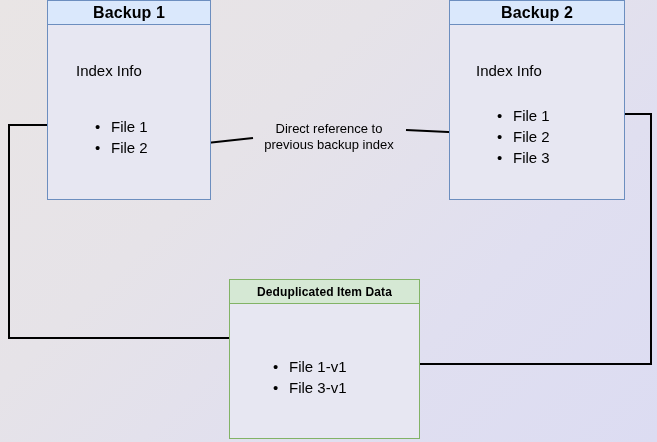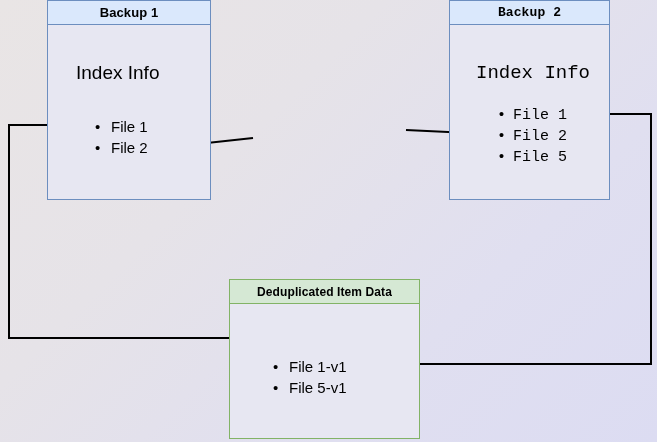--- a/index.html
+++ b/index.html
@@ -37,37 +37,37 @@
     border: 1px solid #82b366;
   }
   .box-header {
     box-sizing: border-box;
     height: 24px;
     background: #dae8fc;
     border-bottom: 1px solid #6c8ebf;
     display: flex;
     align-items: center;
     justify-content: center;
-    font-size: 13px;
+    font-size: 16px;
     font-weight: bold;
     color: #000;
     letter-spacing: 0.1px;
   }
   .box.green > .box-header {
     background: #d5e8d4;
     border-bottom: 1px solid #82b366;
   }
   .box-body {
     position: relative;
     height: calc(100% - 24px);
     background: transparent;
   }
   .index-label {
     position: absolute;
-    font-size: 19px;
+    font-size: 15px;
     color: #000;
     white-space: nowrap;
   }
   .file-list {
     position: absolute;
     margin: 0;
     padding: 0;
     list-style: none;
   }
   .file-list li {
@@ -89,21 +89,21 @@
   .edge-label {
     position: absolute;
     font-size: 13px;
     line-height: 16px;
     color: #000;
     text-align: center;
     white-space: nowrap;
   }
   
   #backup1 { left: 47px; top: 0px; width: 164px; height: 200px; }
-  #backup2 { left: 449px; top: 0px; width: 161px; height: 200px; font-family: Liberation Mono, monospace; }
+  #backup2 { left: 449px; top: 0px; width: 176px; height: 200px; }
   #dedup   { left: 229px; top: 279px; width: 191px; height: 160px; }
 
   #backup1 .index-label { left: 28px; top: 37px; }
   #backup2 .index-label { left: 26px; top: 37px; }
 
   #backup1 .file-list { left: 47px; top: 91px; }
   #backup2 .file-list { left: 47px; top: 80px; }
   #dedup   .file-list { left: 43px; top: 52px; }
 
   #dedup .box-header { font-size: 12px; }
@@ -141,29 +141,33 @@
     </div>
   </div>
 
   <div class="box" id="backup2">
     <div class="box-header">Backup 2</div>
     <div class="box-body">
       <div class="index-label">Index Info</div>
       <ul class="file-list">
         <li>File 1</li>
         <li>File 2</li>
-        <li>File 5</li>
+        <li>File 3</li>
       </ul>
     </div>
   </div>
 
   <div class="box green" id="dedup">
     <div class="box-header">Deduplicated Item Data</div>
     <div class="box-body">
       <ul class="file-list">
         <li>File 1-v1</li>
-        <li>File 5-v1</li>
+        <li>File 3-v1</li>
       </ul>
     </div>
   </div>
 
+  <div class="edge-label" id="edge-label-direct">
+    <div>Direct reference to</div>
+    <div>previous backup index</div>
+  </div>
 
 </div>
 
 </body></html>

